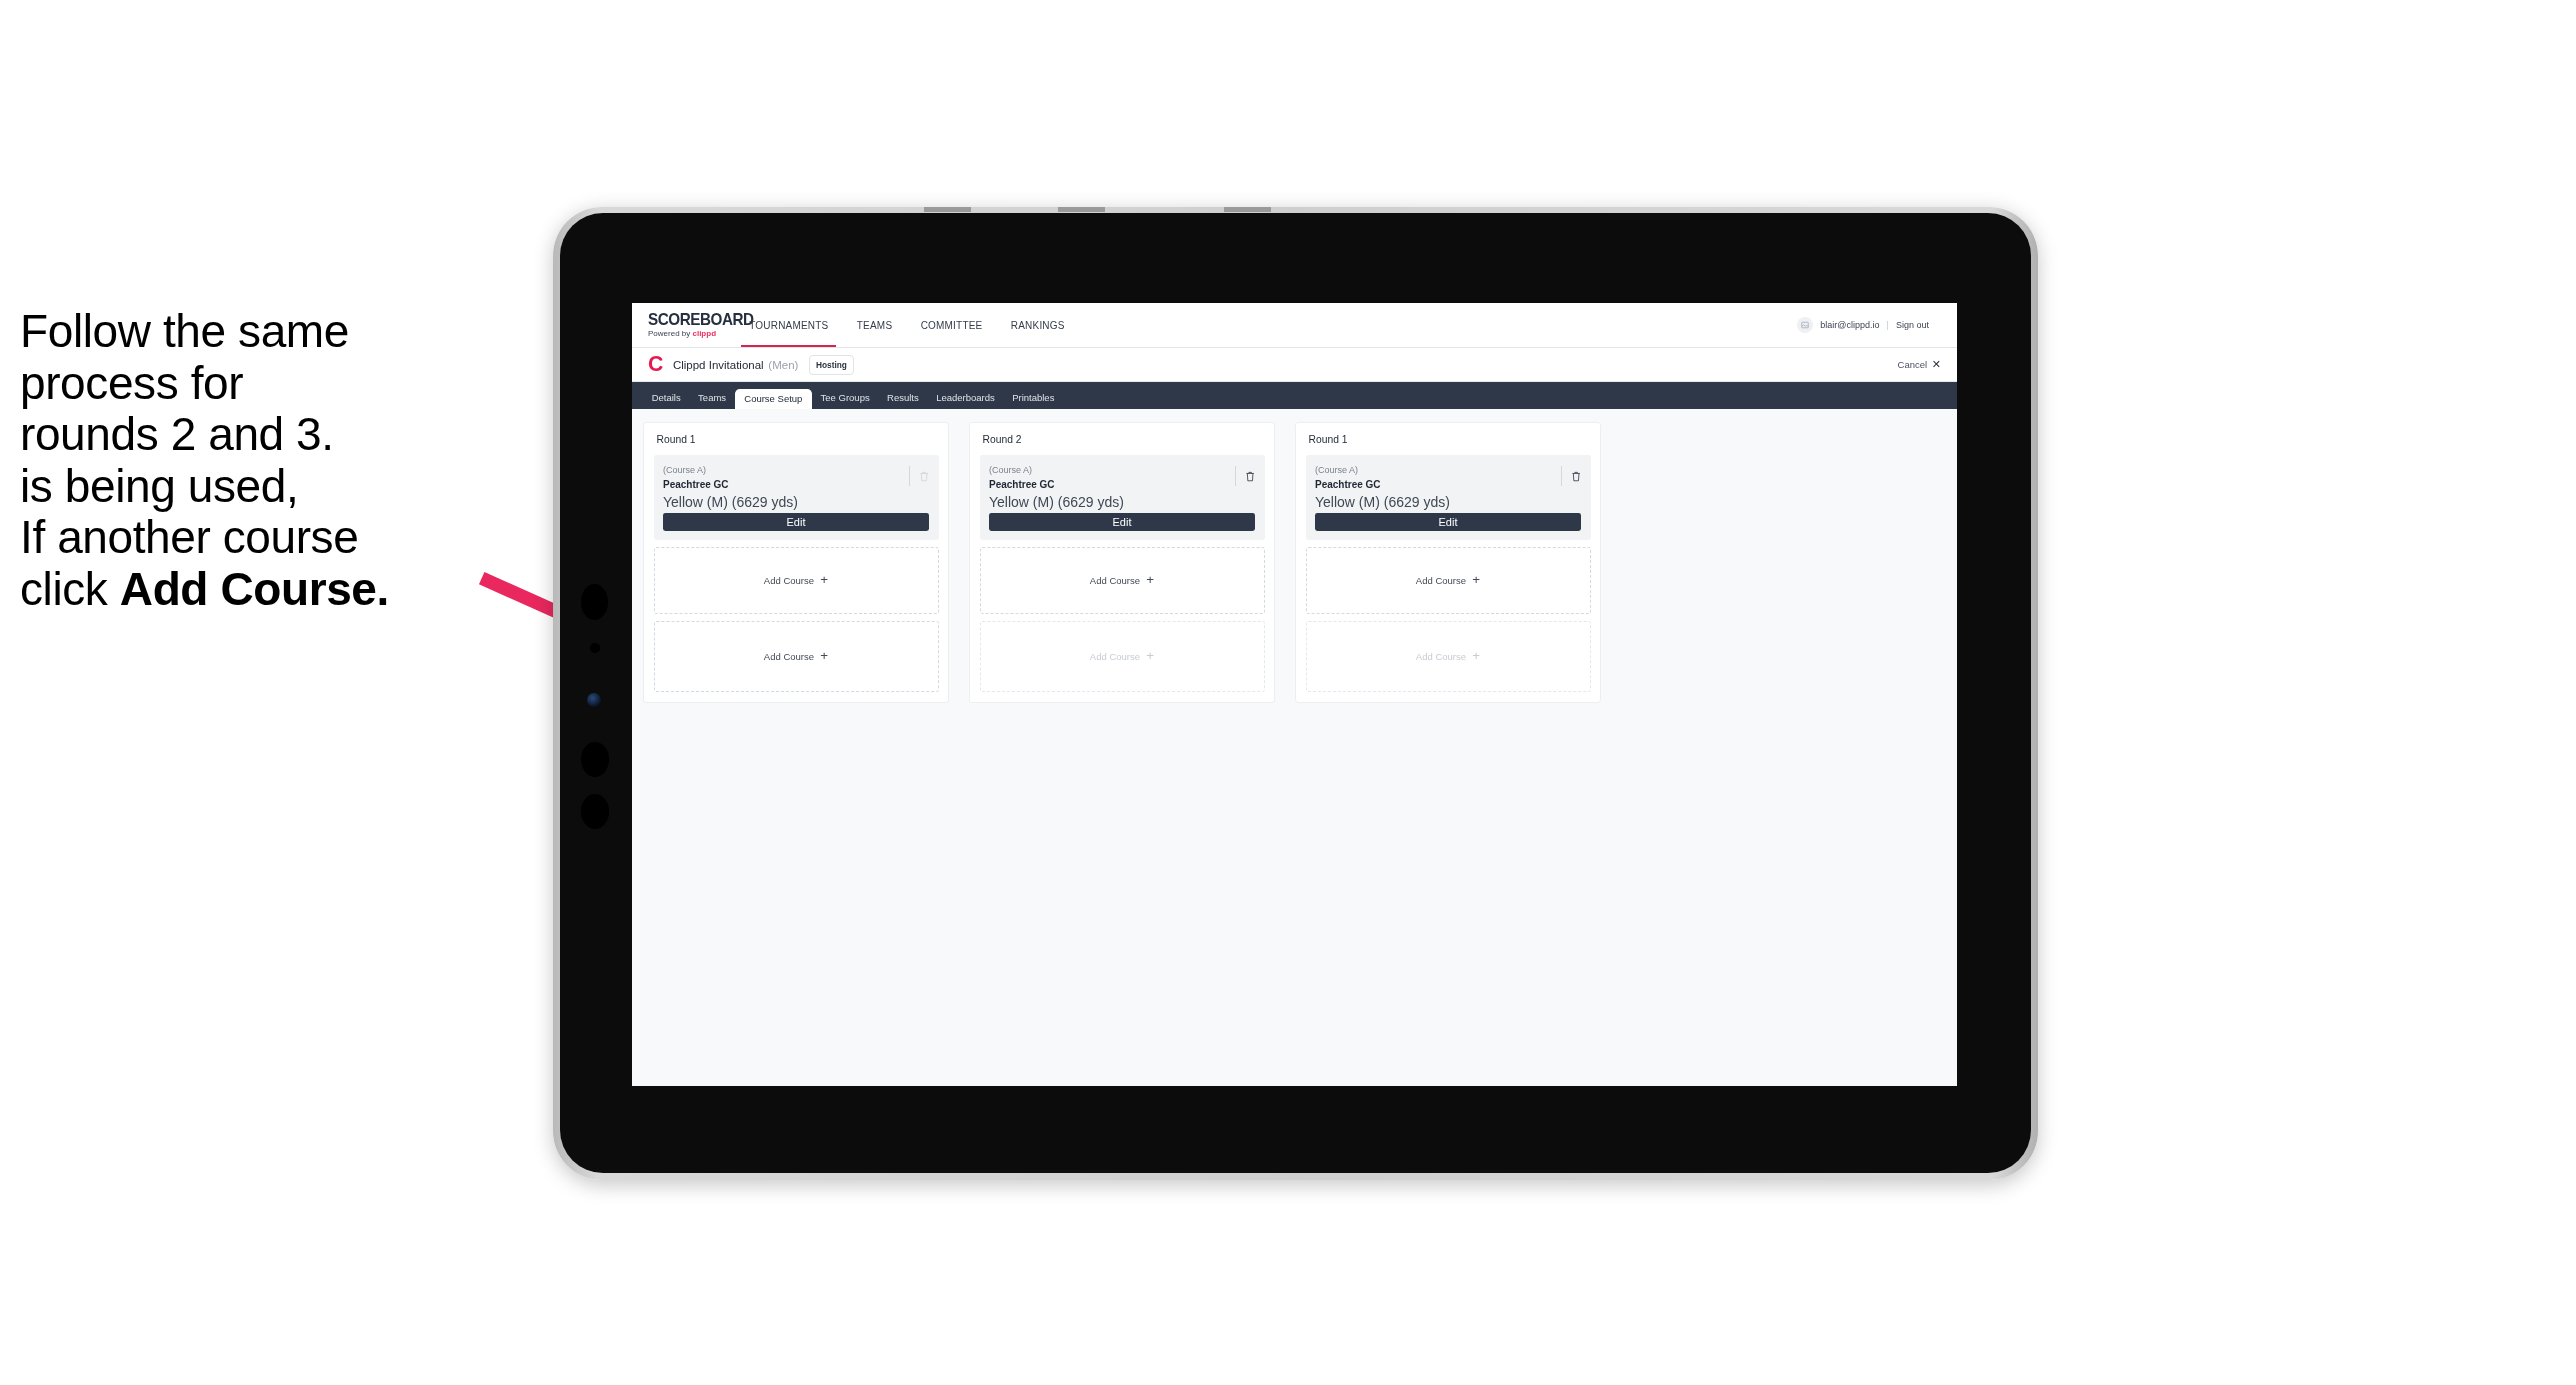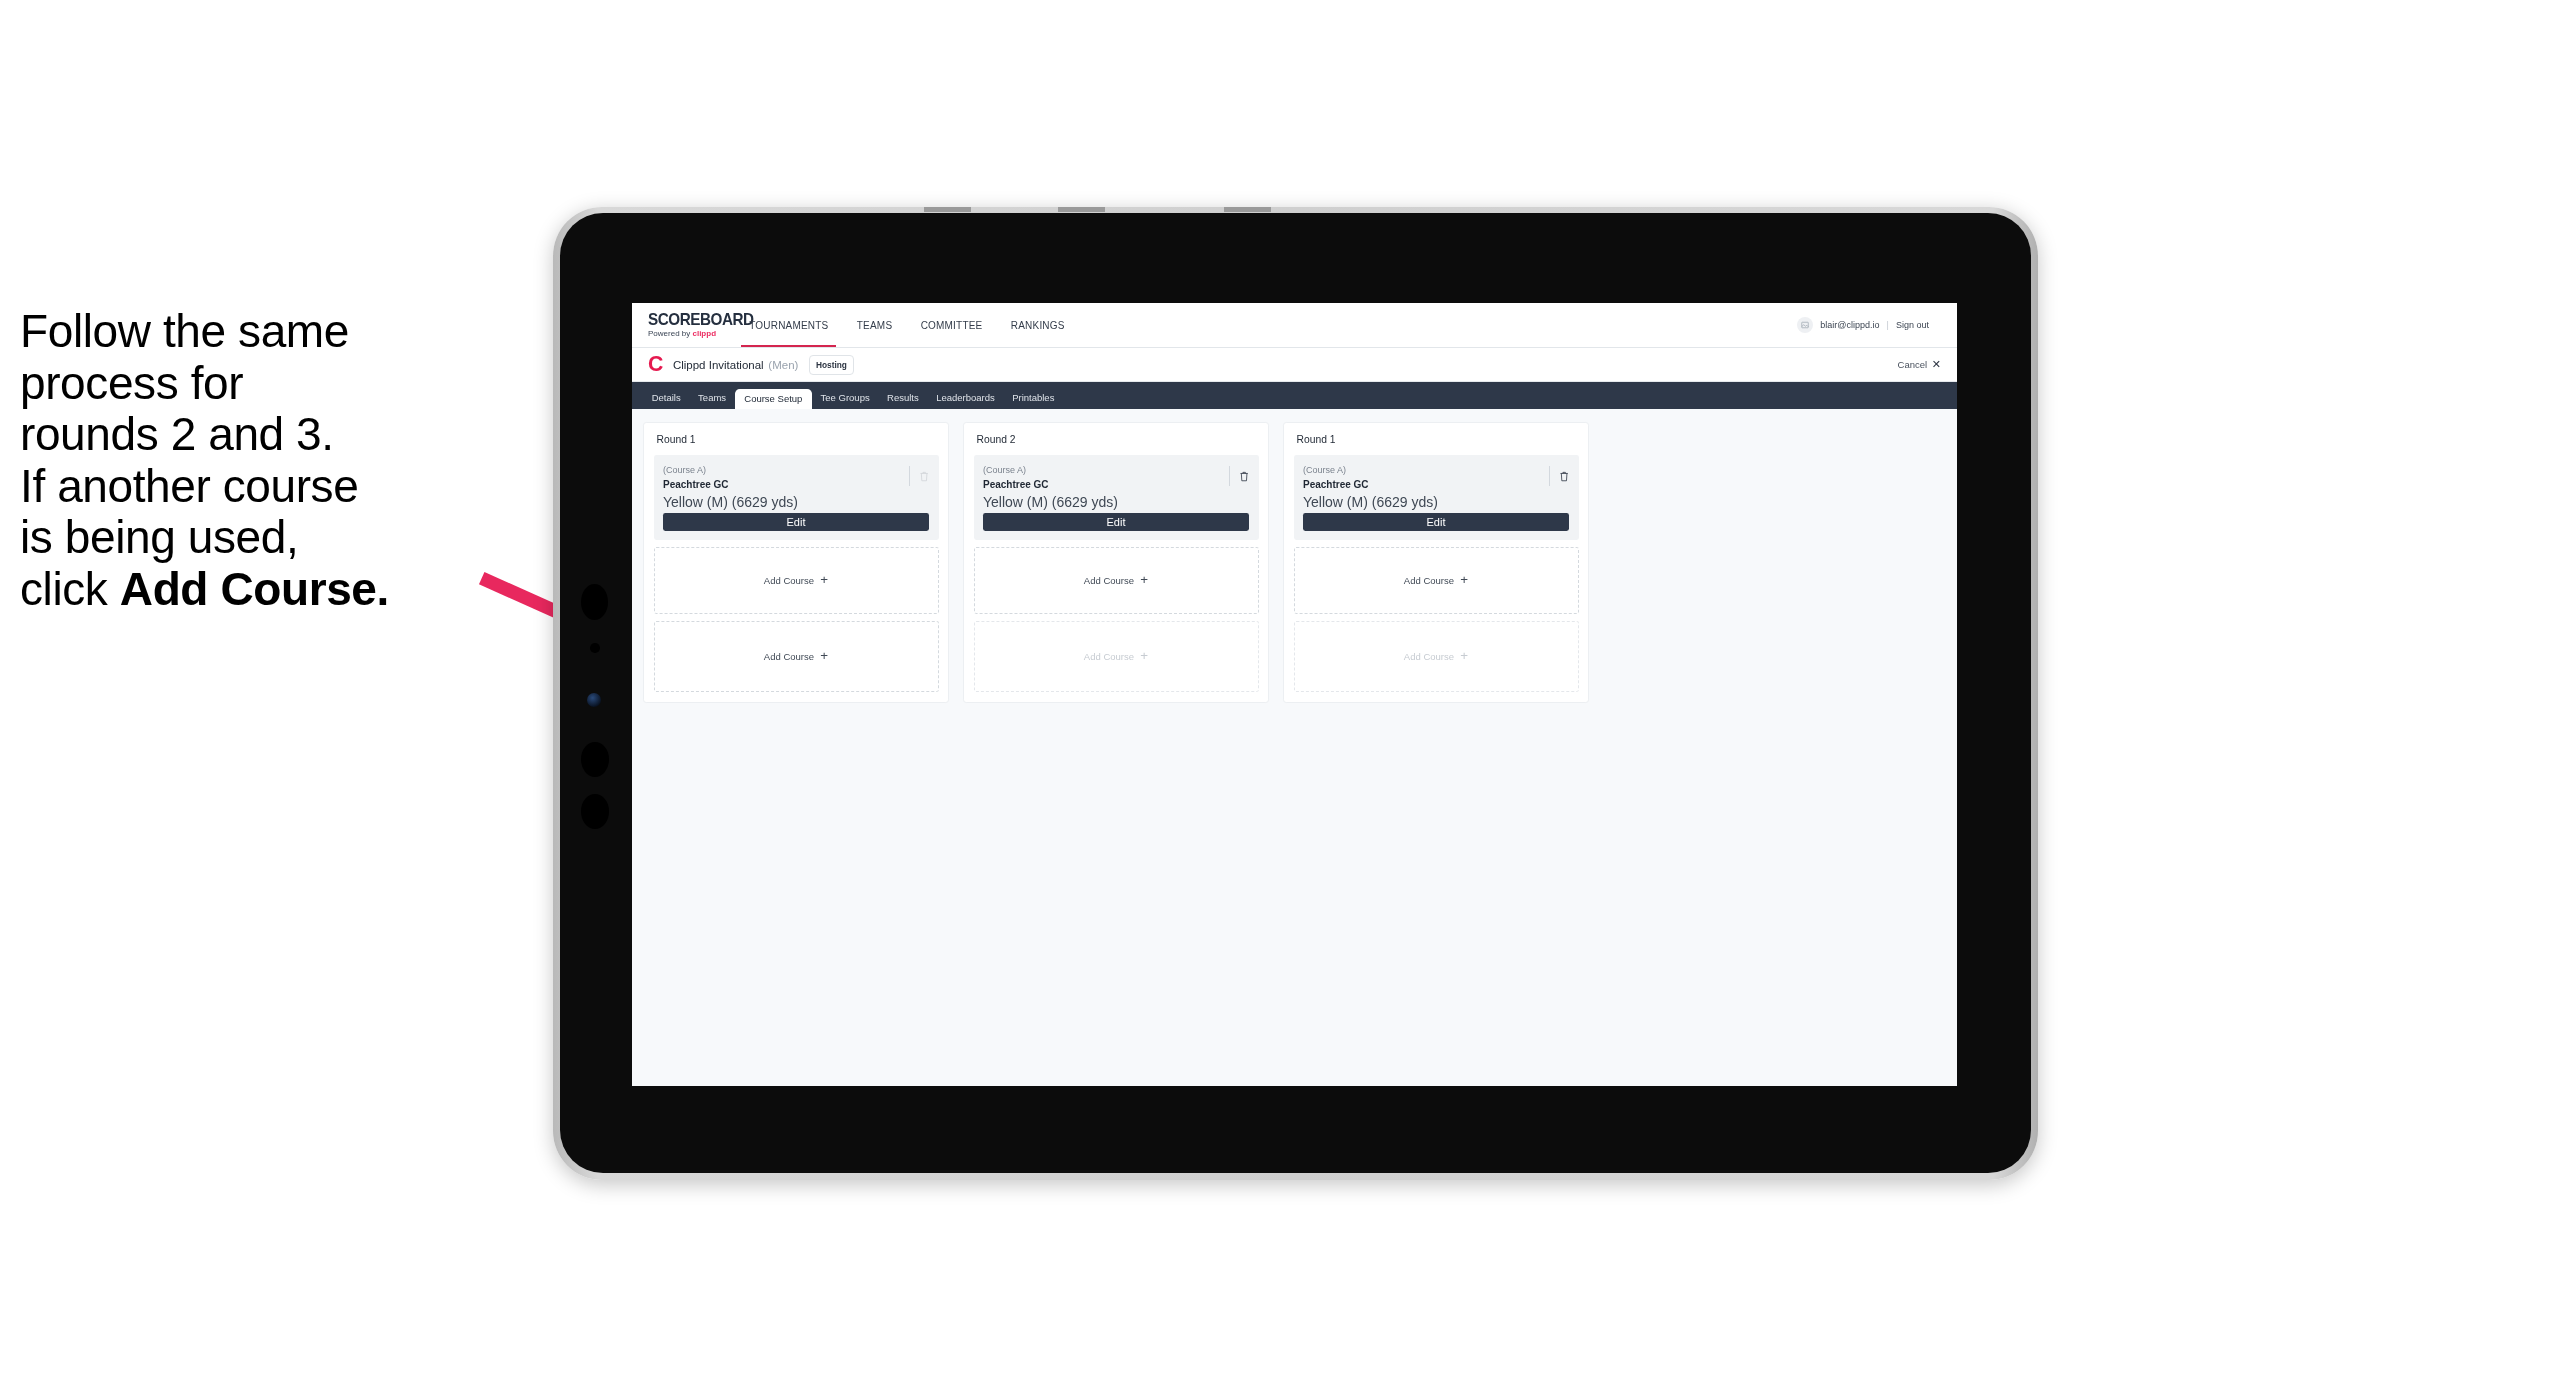--- a/index.html
+++ b/index.html
@@ -154,21 +154,21 @@
   .tab.active {
     background: #ffffff; color: #222b38; font-weight: normal;
     border-radius: 4.7px 4.7px 0 0;
     height: 20.5px; margin-bottom: 0px;
     padding: 0 9.5px;
   }
 
   
   #content {
     padding: 12.6px 0 0 11px;
-    display: flex; gap: 14px;
+    display: flex; gap: 20px;
     align-items: flex-end;
   }
   .round-card {
     width: 306px;
     background: #ffffff;
     border: 0.8px solid #eceff2;
     border-radius: 3.2px;
     padding: 0;
   }
   .round-title {
@@ -219,22 +219,22 @@
 </style>
 </head>
 <body>
 
 <div id="stage">
 
   <div id="annotation">
     <p>Follow the same</p>
     <p>process for</p>
     <p>rounds 2 and 3.</p>
+    <p>is being used,</p>
     <p>If another course</p>
-    <p>is being used,</p>
     <p><span>click </span><span class="b">Add Course.</span></p>
   </div>
 
   <svg id="arrow-svg" viewBox="0 0 420 210">
     <line x1="30" y1="42" x2="320" y2="172" stroke="#e8285e" stroke-width="17" stroke-linecap="butt"></line>
     <polygon points="262,124 372,182 258,203" fill="#e8285e"></polygon>
   </svg>
 
   <div id="tablet">
     <div id="top-notch-1"></div>

